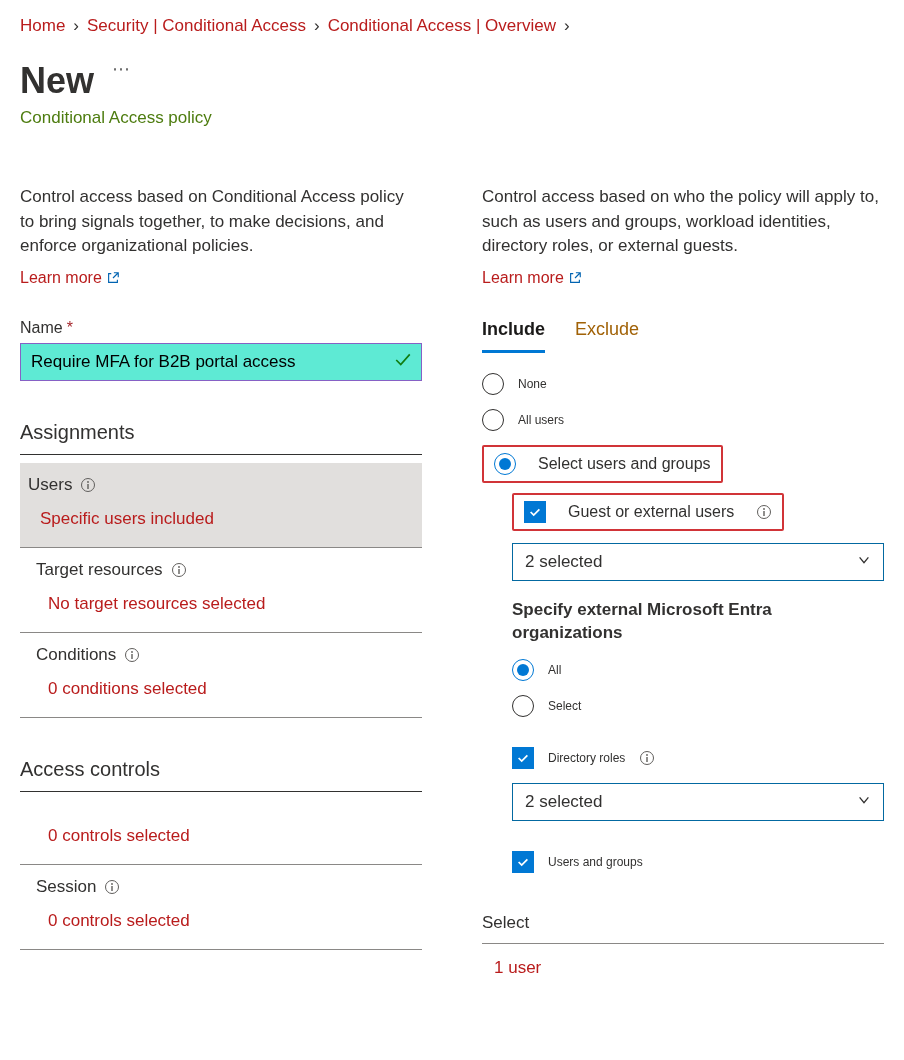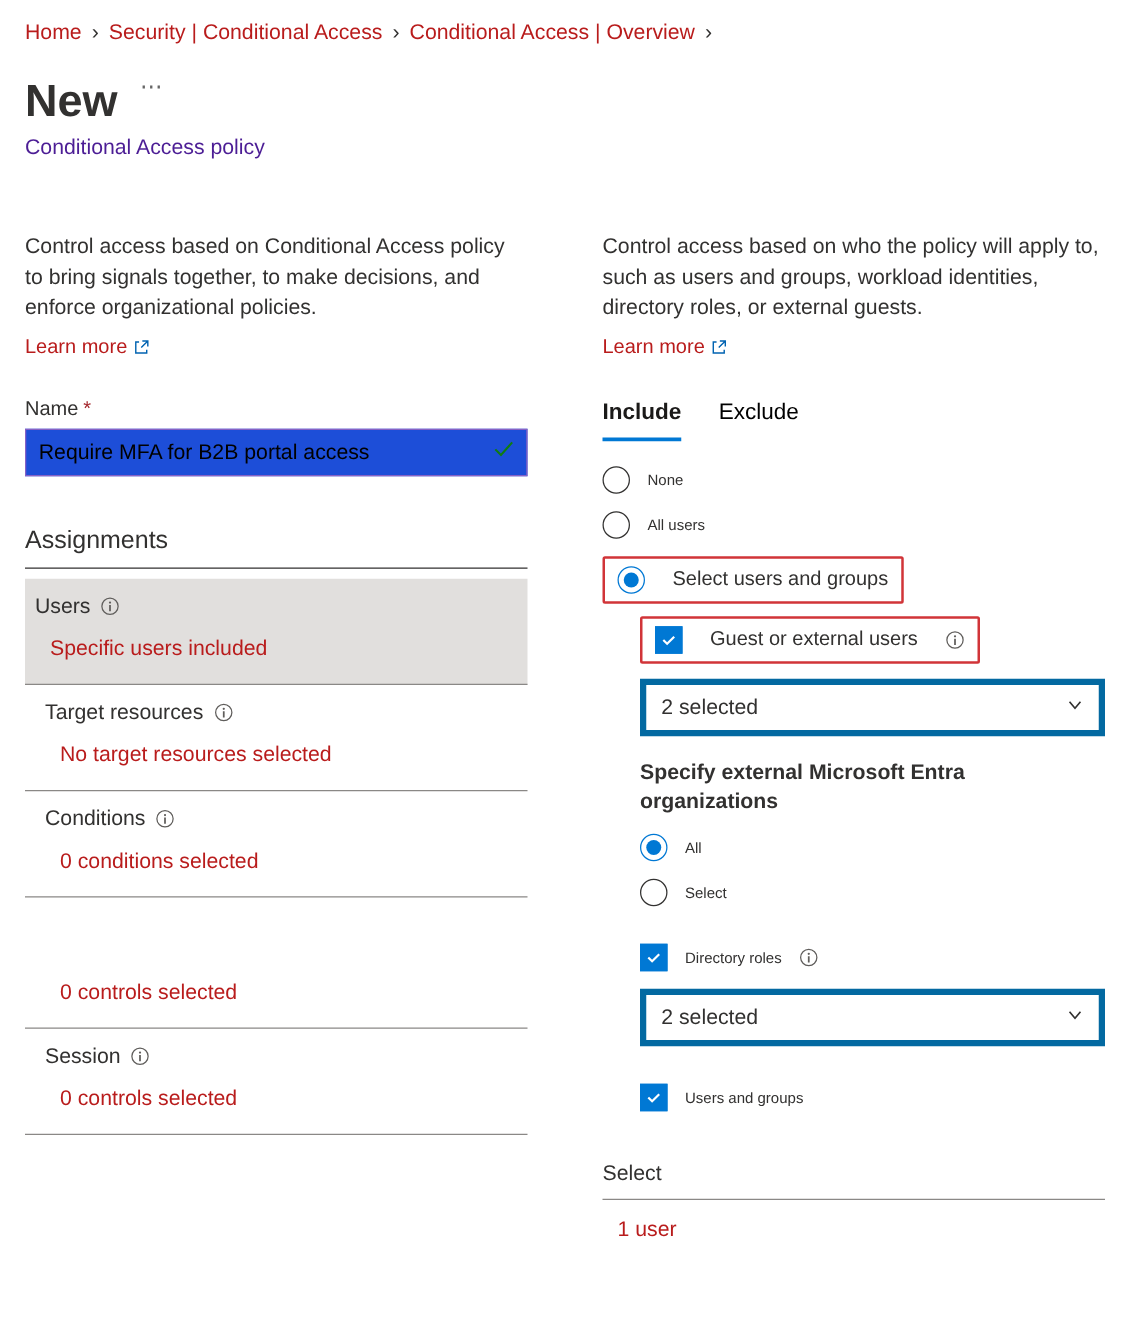--- a/index.html
+++ b/index.html
@@ -7,68 +7,68 @@
   a,.link{color:#b91c1c;text-decoration:none;cursor:pointer}
 
   
   .bc{display:flex;flex-wrap:wrap;gap:6px;align-items:center;font-size:17px}
   .bc .chev{color:#323130;margin:0 2px}
 
   
   .title-row{display:flex;align-items:flex-start;gap:18px;margin-top:24px}
   h1{font-size:36px;font-weight:600;margin:0}
   .dots{color:#666;letter-spacing:2px;font-size:18px;line-height:1;cursor:pointer}
-  .subtitle{color:#4c1d95;margin-top:6px;font-size:17px}
+  .subtitle{color:#4d7c0f;margin-top:6px;font-size:17px}
 
   
   .cols{display:flex;gap:60px;margin-top:40px;align-items:flex-start}
   .col{flex:1;min-width:0}
 
   .intro{font-size:17px;line-height:1.45;margin-bottom:6px}
   .learn-more{display:inline-flex;align-items:center;gap:4px;margin-top:4px}
   .ext-icon svg{display:block}
 
   
   .name-label{margin-top:32px;font-size:16px;color:#323130}
   .req{color:#a4262c;margin-left:4px}
   .name-input-wrap{position:relative;margin-top:6px}
-  .name-input{width:100%;box-sizing:border-box;border:1px solid #8661c5;padding:8px 36px 8px 10px;font-size:17px;outline:none;background:#1d4ed8}
+  .name-input{width:100%;box-sizing:border-box;border:1px solid #8661c5;padding:8px 36px 8px 10px;font-size:17px;outline:none;background:#5eead4}
   .name-input-wrap .check{position:absolute;right:10px;top:50%;transform:translateY(-50%);color:#107c10}
 
   
   .sect{margin-top:40px}
   .sect h2{font-size:20px;font-weight:400;margin:0 0 8px 0;padding-bottom:10px;border-bottom:1px solid #323130}
   .item{padding:12px 0 18px 16px;border-bottom:1px solid #8a8886}
   .item.active{background:#e1dfdd;padding-left:8px;padding-right:8px}
   .item-head{display:flex;align-items:center;gap:8px;font-size:17px}
   .item-val{margin-top:14px;padding-left:12px;font-size:17px}
   .info{display:inline-flex}
   .info svg{display:block}
 
   
   .tabs{display:flex;gap:30px;margin-top:32px}
-  .tab{font-size:18px;padding:0 0 10px 0;cursor:pointer;color:#000000}
+  .tab{font-size:18px;padding:0 0 10px 0;cursor:pointer;color:#a16207}
   .tab.sel{font-weight:600;border-bottom:3px solid #0078d4;color:#1b1a19}
 
   
   .opt-list{margin-top:20px}
   .opt{display:flex;align-items:center;gap:14px;margin:14px 0;font-size:12px}
   .radio{width:22px;height:22px;border-radius:50%;border:1.5px solid #323130;display:flex;align-items:center;justify-content:center;box-sizing:border-box;cursor:pointer}
   .radio.sel{border-color:#0078d4}
   .radio.sel::after{content:"";width:12px;height:12px;border-radius:50%;background:#0078d4}
   .chk{width:22px;height:22px;border:1.5px solid #323130;box-sizing:border-box;display:flex;align-items:center;justify-content:center;cursor:pointer}
   .chk.sel{background:#0078d4;border-color:#0078d4;color:#fff}
   .chk.sel svg{display:block}
   .chk svg{display:none}
 
   .hl{border:2px solid #d13438;border-radius:2px;padding:6px 10px;display:inline-flex;align-items:center;gap:22px}
 
   .nest{margin-left:30px}
 
-  .dd{border:5px solid #0369a1;padding:8px 12px;font-size:17px;display:flex;justify-content:space-between;align-items:center;cursor:pointer;margin-top:12px}
+  .dd{border:1px solid #0369a1;padding:8px 12px;font-size:17px;display:flex;justify-content:space-between;align-items:center;cursor:pointer;margin-top:12px}
   .dd .car{color:#323130}
 
   .sub-label{margin-top:18px;font-size:17px;font-weight:600;line-height:1.35}
 
   .sel-head{margin-top:40px;font-size:17px;border-bottom:1px solid #8a8886;padding-bottom:10px}
   .sel-val{margin-top:14px;padding-left:12px;font-size:17px}
 </style>
 </head>
 <body>
 
@@ -152,20 +152,21 @@
                 <circle cx="8" cy="5" r="0.9" fill="#605e5c"></circle>
                 <rect x="7.3" y="7" width="1.4" height="5" fill="#605e5c"></rect>
               </svg>
           </span>
         </div>
         <div class="item-val link">0 conditions selected</div>
       </div>
     </div>
 
     <div class="sect">
+      <h2>Access controls</h2>
 
       <div class="item">
         <div class="item-val link">0 controls selected</div>
       </div>
 
       <div class="item">
         <div class="item-head">
           <span>Session</span>
           <span class="info">
             <svg width="16" height="16" viewBox="0 0 16 16">

